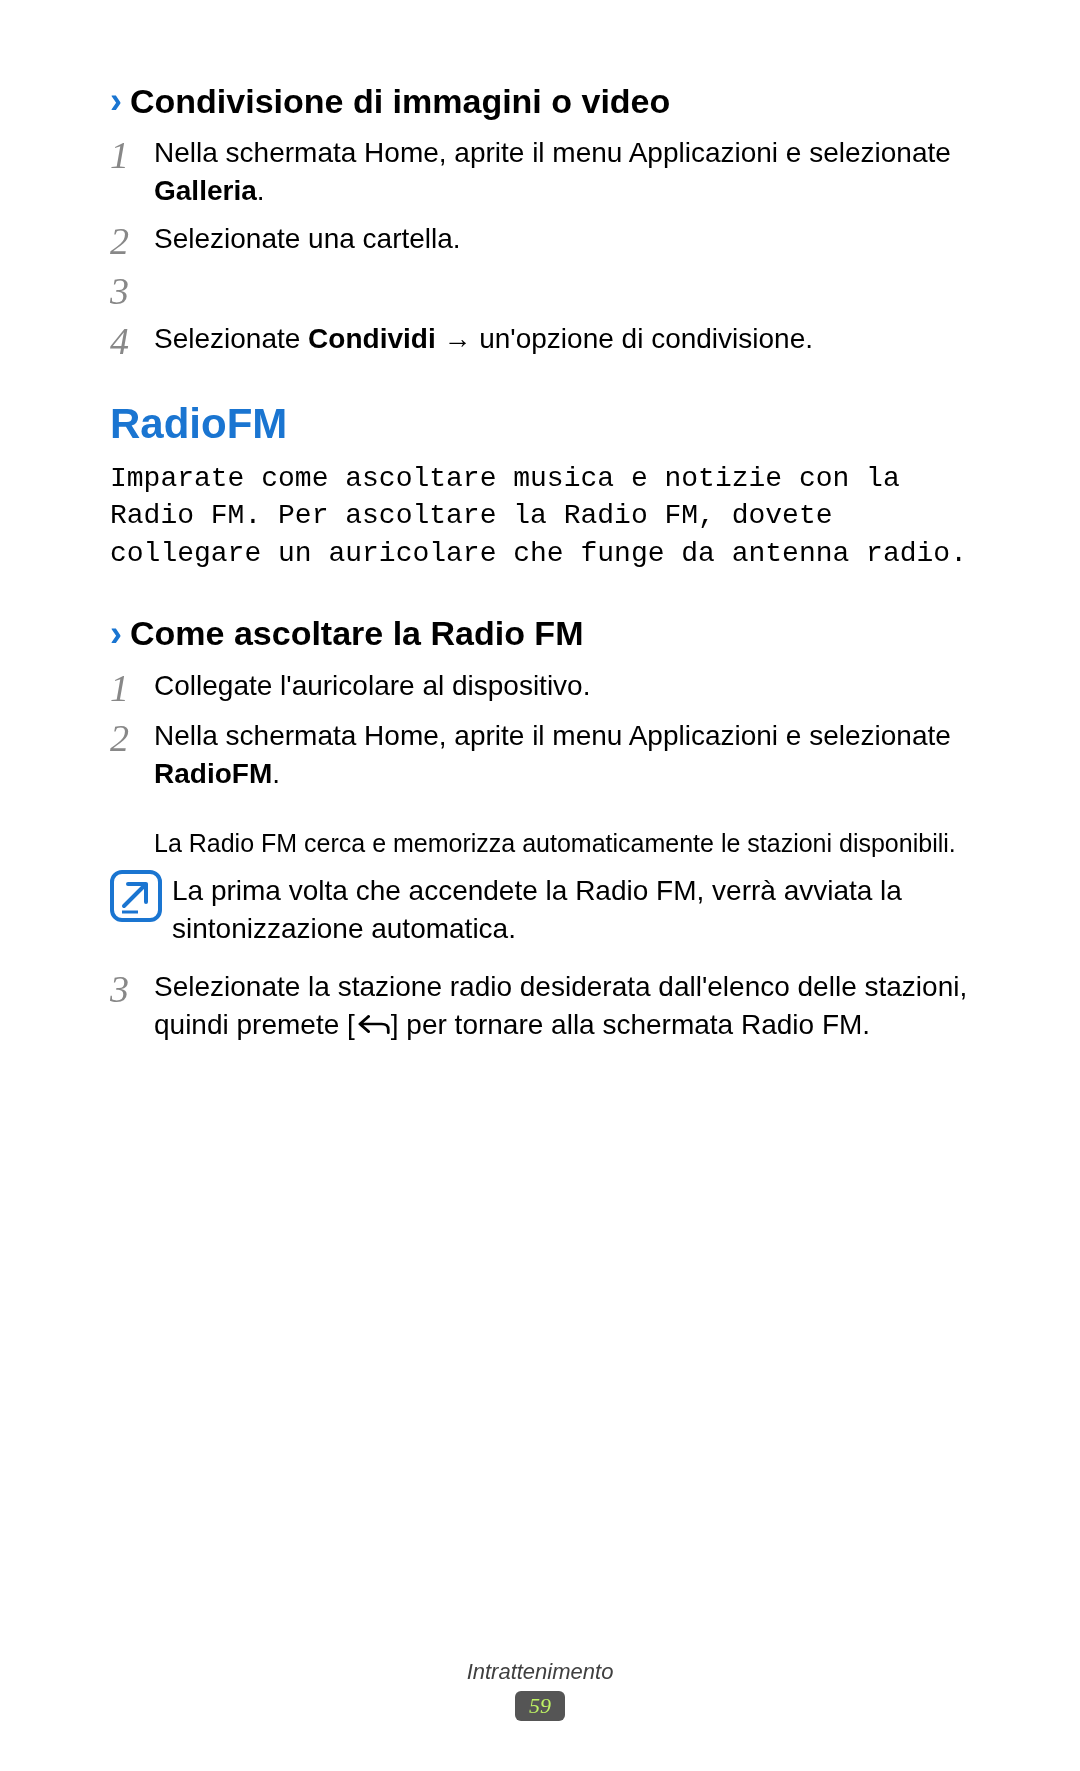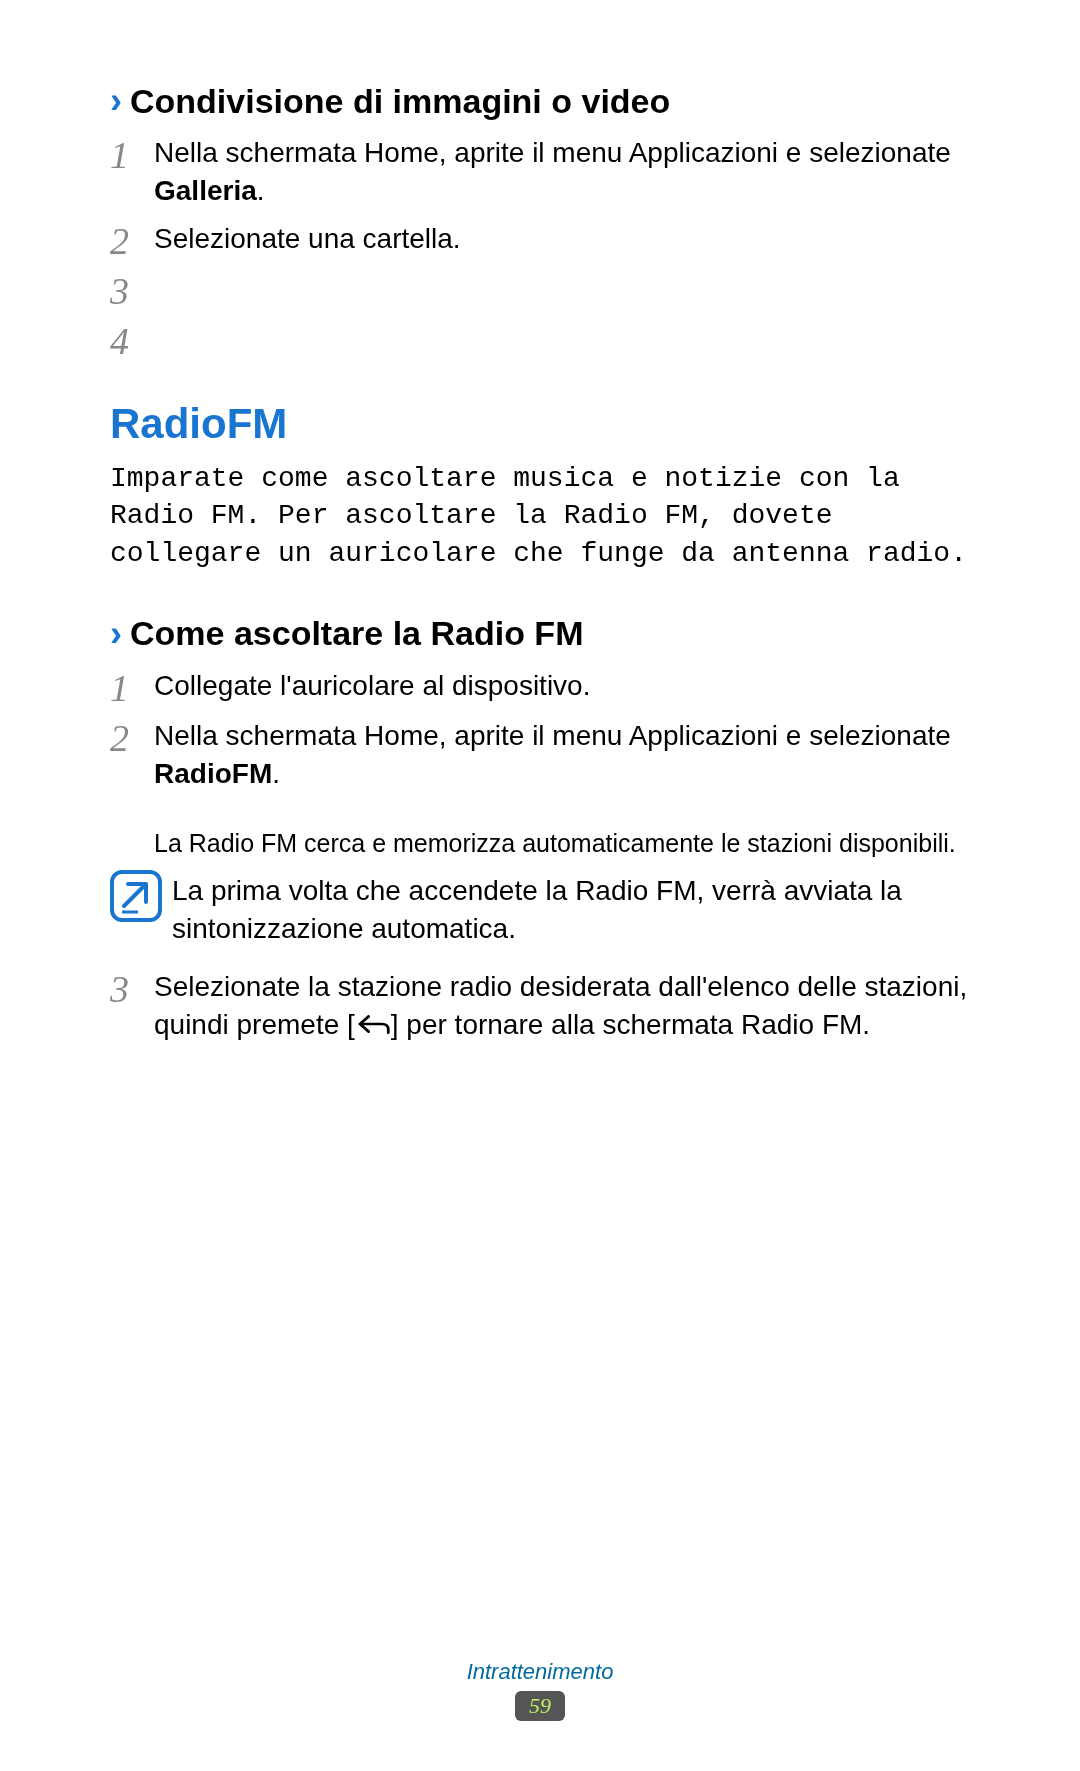--- a/index.html
+++ b/index.html
@@ -104,21 +104,21 @@
     .footer {
       position: absolute;
       bottom: 50px;
       left: 0;
       width: 100%;
       text-align: center;
     }
     .footer-title {
       font-style: italic;
       font-size: 22px;
-      color: #0369a1;
+      color: #404040;
       margin-bottom: 6px;
     }
     .page-badge {
       display: inline-block;
       background: #555;
       color: #bef264;
       font-style: italic;
       font-size: 22px;
       padding: 2px 14px;
       border-radius: 6px;
@@ -142,20 +142,23 @@
   </li>
   <li class="step-item">
     <span class="step-number">2</span>
     <span class="step-text">Selezionate una cartella.</span>
   </li>
   <li class="step-item">
     <span class="step-number">3</span>
   </li>
   <li class="step-item">
     <span class="step-number">4</span>
+    <span class="step-text">
+      <span>Selezionate </span><span class="bold">Condividi</span><span> → un'opzione di condivisione.</span>
+    </span>
   </li>
 </ol>
 
 <h1 class="main-title">RadioFM</h1>
 <p class="intro-text">Imparate come ascoltare musica e notizie con la Radio FM. Per ascoltare la Radio FM, dovete collegare un auricolare che funge da antenna radio.</p>
 
 <div class="section-heading">
   <span class="chevron">›</span>
   <span>Come ascoltare la Radio FM</span>
 </div>

